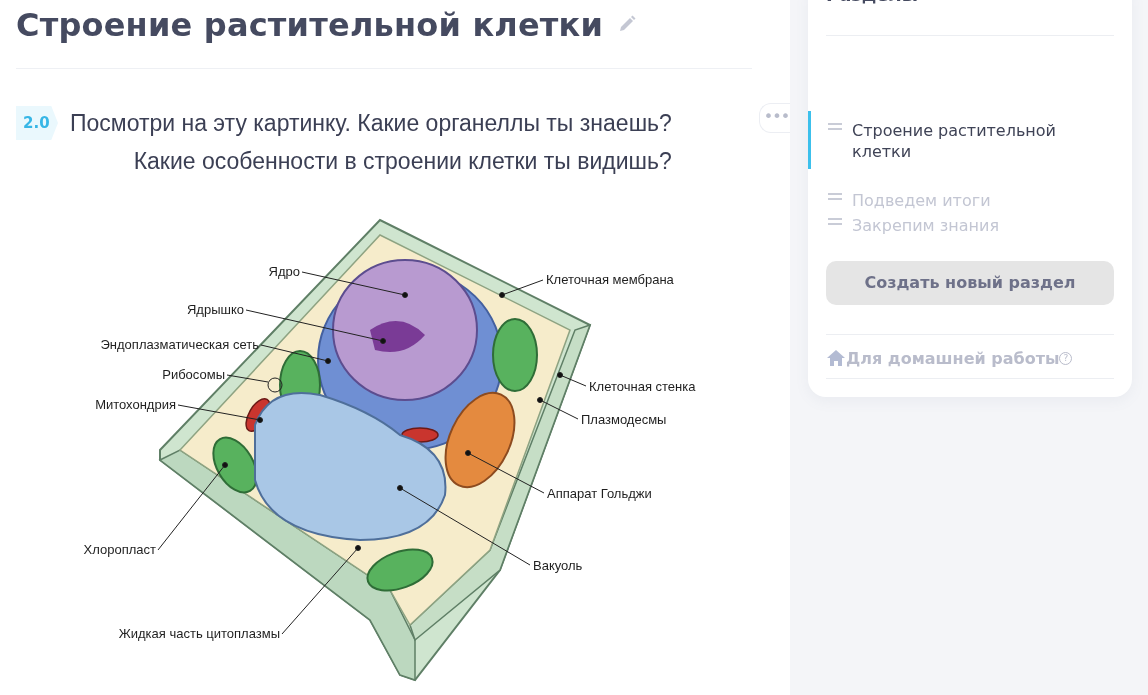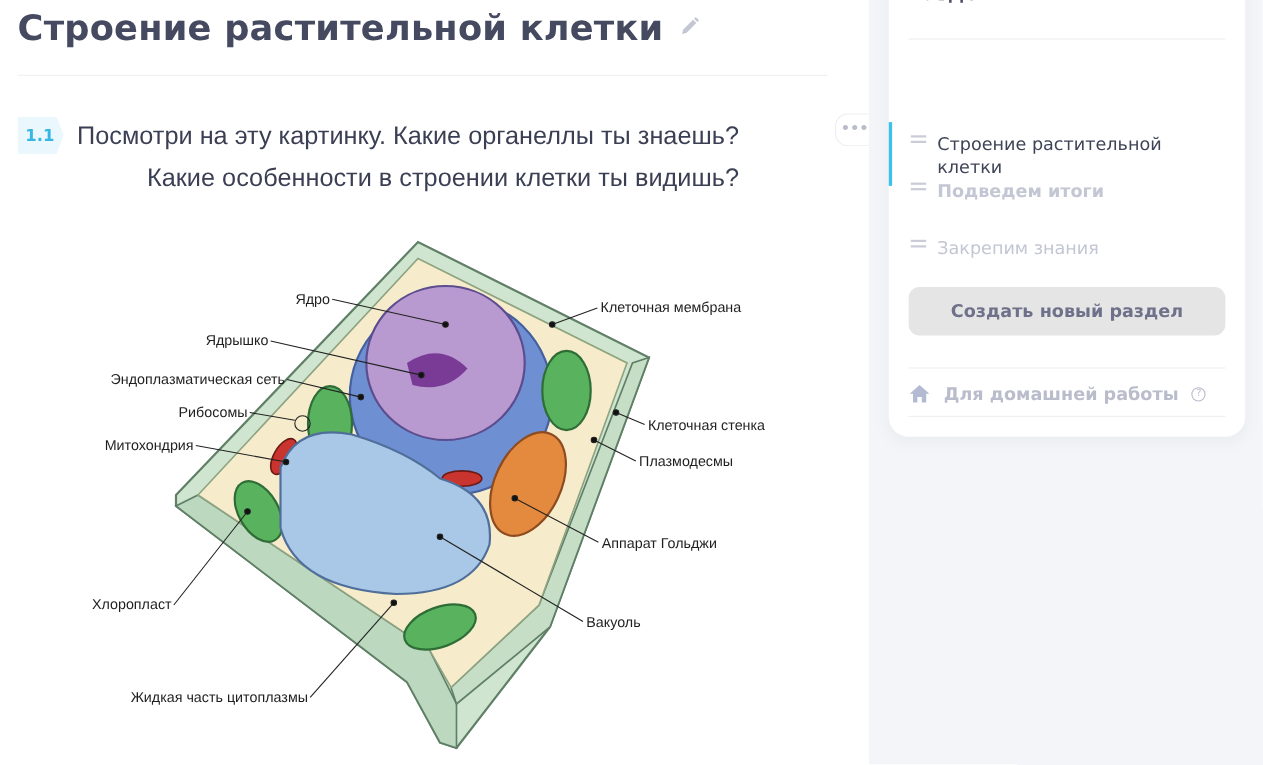--- a/index.html
+++ b/index.html
@@ -23,38 +23,38 @@
   .sidebar { position: absolute; left: 808px; top: -20px; width: 324px; height: 417px; background: #ffffff; border-radius: 18px; box-shadow: 0 4px 14px rgba(120,125,150,0.08); }
   .sidebar-title { position: absolute; left: 18px; top: 4px; font-size: 18px; font-weight: bold; color: #454a60; }
   .sidebar-divider { position: absolute; left: 18px; top: 55px; width: 288px; height: 1px; background: #eceef2; }
   .sec-item { position: absolute; left: 18px; width: 288px; font-size: 16px; line-height: 21px; color: #c3c6d3; padding-left: 26px; }
   .sec-item .handle { position: absolute; left: 2px; top: 3px; width: 14px; height: 7px; border-top: 2px solid #c9ccd7; border-bottom: 2px solid #c9ccd7; }
   .sec-item.active { color: #3f4356; }
   .sec-item.active .handle { border-color: #c9ccd7; }
   .active-bar { position: absolute; left: 0; top: 131px; width: 3px; height: 58px; background: #3cc0ec; }
   .create-btn { position: absolute; left: 18px; top: 281px; width: 288px; height: 44px; background: #e5e5e5; border-radius: 10px; color: #6e7189; font-weight: bold; font-size: 16px; text-align: center; line-height: 44px; }
   .hw-divider-top { position: absolute; left: 18px; top: 354px; width: 288px; height: 1px; background: #eceef2; }
-  .hw-row { position: absolute; left: 18px; top: 364px; height: 28px; display: flex; align-items: center; gap: 12px; color: #b9bccb; font-weight: bold; font-size: 16px; }
+  .hw-row { position: absolute; left: 18px; top: 364px; height: 28px; display: flex; align-items: center; gap: 0; color: #b9bccb; font-weight: bold; font-size: 16px; }
   .help-icon { display: inline-block; width: 13px; height: 13px; border: 1px solid #b9bccb; border-radius: 50%; font-size: 9px; line-height: 11px; text-align: center; font-weight: normal; color: #b9bccb; }
   .hw-divider-bottom { position: absolute; left: 18px; top: 398px; width: 288px; height: 1px; background: #eceef2; }
 </style>
 </head>
 <body>
 
 <div class="main">
   <h1 class="page-title">
     <span>Строение растительной клетки</span>
     <svg class="pencil" viewBox="0 0 20 20">
       <path d="M3 17 L4 13 L13 4 L16 7 L7 16 Z" fill="#c4c7d3"></path>
       <path d="M14 3 L15.5 1.5 L18.5 4.5 L17 6 Z" fill="#c4c7d3"></path>
     </svg>
   </h1>
   <div class="title-divider"></div>
 
-  <div class="task-badge">1.1</div>
+  <div class="task-badge">2.0</div>
   <div class="task-text">
     <div>Посмотри на эту картинку. Какие органеллы ты знаешь?</div>
     <div>Какие особенности в строении клетки ты видишь?</div>
   </div>
   <div class="more-button">•••</div>
 
   <div class="figure">
     <svg viewBox="0 0 660 475">
 
       <path d="M90 240 L310 10 L330 20 L520 115 L430 360 L345 470 L330 465 L300 410 L90 250 Z" fill="#cfe5cf" stroke="#5f7f66" stroke-width="2"></path>
@@ -129,21 +129,21 @@
 <div class="sidebar">
   <div class="sidebar-title">Разделы</div>
   <div class="sidebar-divider"></div>
 
   <div class="active-bar"></div>
 
   <div class="sec-item active" style="top:140px;">
     <span class="handle"></span>
     <span>Строение растительной клетки</span>
   </div>
-  <div class="sec-item" style="top:183px;font-weight:bold;">
+  <div class="sec-item" style="top:210px;">
     <span class="handle"></span>
     <span>Подведем итоги</span>
   </div>
   <div class="sec-item" style="top:235px;">
     <span class="handle"></span>
     <span>Закрепим знания</span>
   </div>
 
   <div class="create-btn">Создать новый раздел</div>
 

